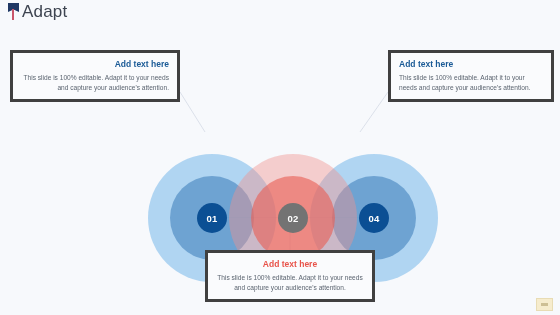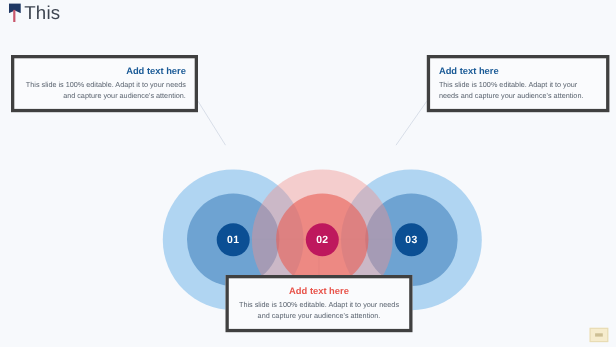--- a/index.html
+++ b/index.html
@@ -99,21 +99,21 @@
                 letter-spacing: 0.3px; z-index: 5; }
 
   
   .blue .ring-outer { background: rgba(133,191,235,0.62); }
   .blue .ring-mid   { background: rgba(70,133,190,0.62);  }
   .blue .core       { background: #0b4f94; }
 
   
   .red .ring-outer  { background: rgba(240,145,140,0.42); }
   .red .ring-mid    { background: rgba(233,95,85,0.62);   }
-  .red .core        { background: #be185d; }
+  .red .core        { background: #737373; }
 
   
   .connector {
     position: absolute;
     top: 169px;
     height: 1px;
     background: #dfe5ee;
     z-index: 1;
   }
   #connector-left  { left: 198px; width: 82px; }
@@ -176,21 +176,21 @@
   }
 </style>
 </head>
 <body>
 
 <div id="slide-header">
   <div id="brand-logo">
     <div class="logo-flag"></div>
     <div class="logo-stem"></div>
   </div>
-  <div id="page-title">This</div>
+  <div id="page-title">Adapt</div>
 </div>
 
 <div id="venn-canvas">
 
   <div class="connector" id="connector-left"></div>
   <div class="connector" id="connector-right"></div>
 
   <div class="venn-group blue" id="venn-group-1">
     <div class="ring-outer"></div>
     <div class="ring-mid"></div>
@@ -199,21 +199,21 @@
 
   <div class="venn-group red" id="venn-group-2">
     <div class="ring-outer"></div>
     <div class="ring-mid"></div>
     <div class="core">02</div>
   </div>
 
   <div class="venn-group blue" id="venn-group-3">
     <div class="ring-outer"></div>
     <div class="ring-mid"></div>
-    <div class="core">03</div>
+    <div class="core">04</div>
   </div>
 </div>
 
 <svg id="leader-lines" viewBox="0 0 560 315" preserveAspectRatio="none">
   <line x1="180" y1="92" x2="205" y2="132" stroke="#d8dee8" stroke-width="0.9"></line>
   <line x1="388" y1="92" x2="360" y2="132" stroke="#d8dee8" stroke-width="0.9"></line>
   <line x1="290" y1="228" x2="290" y2="250" stroke="#d8dee8" stroke-width="0.9"></line>
 </svg>
 
 <div class="callout theme-blue" id="callout-left">

